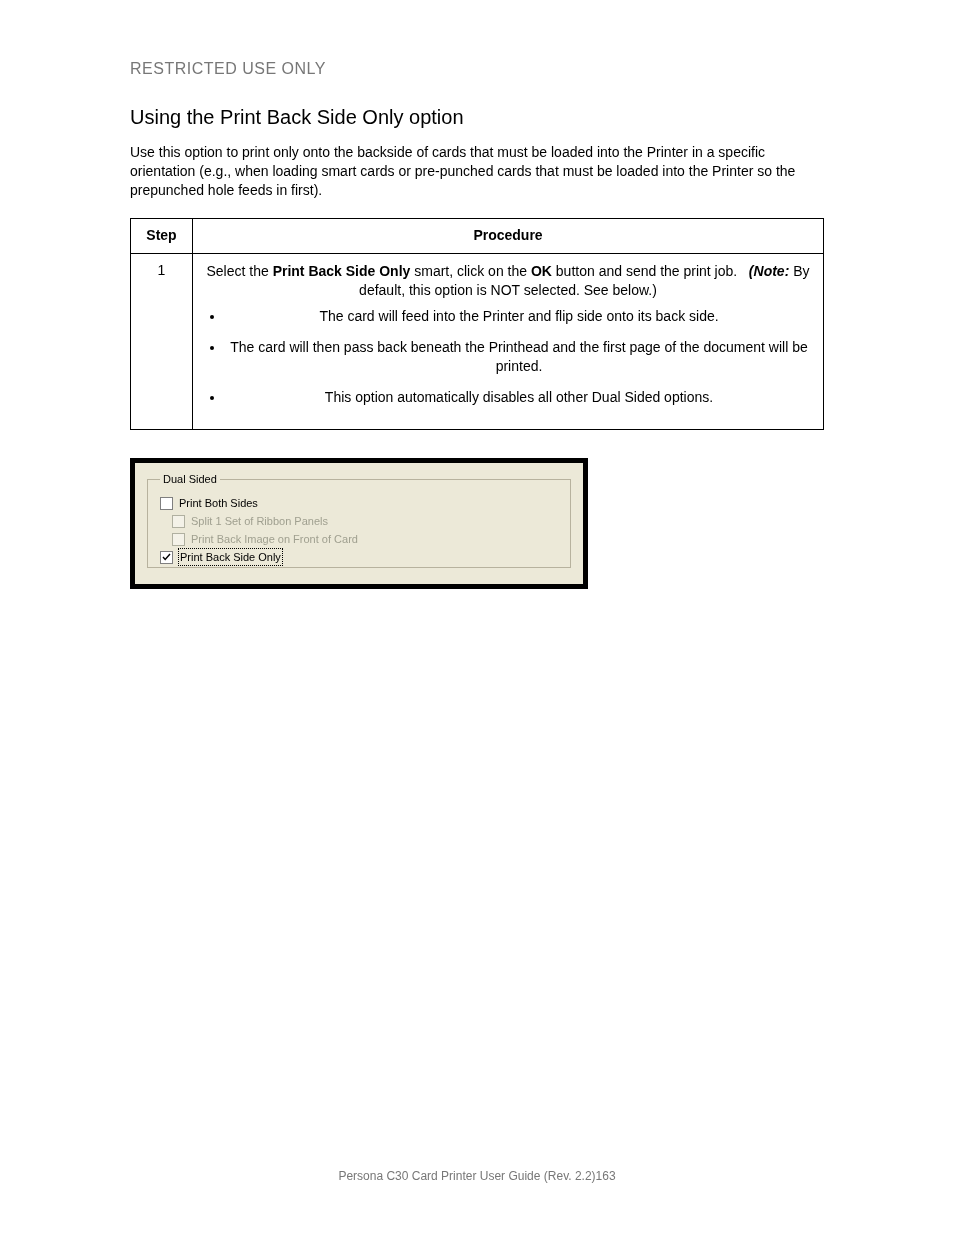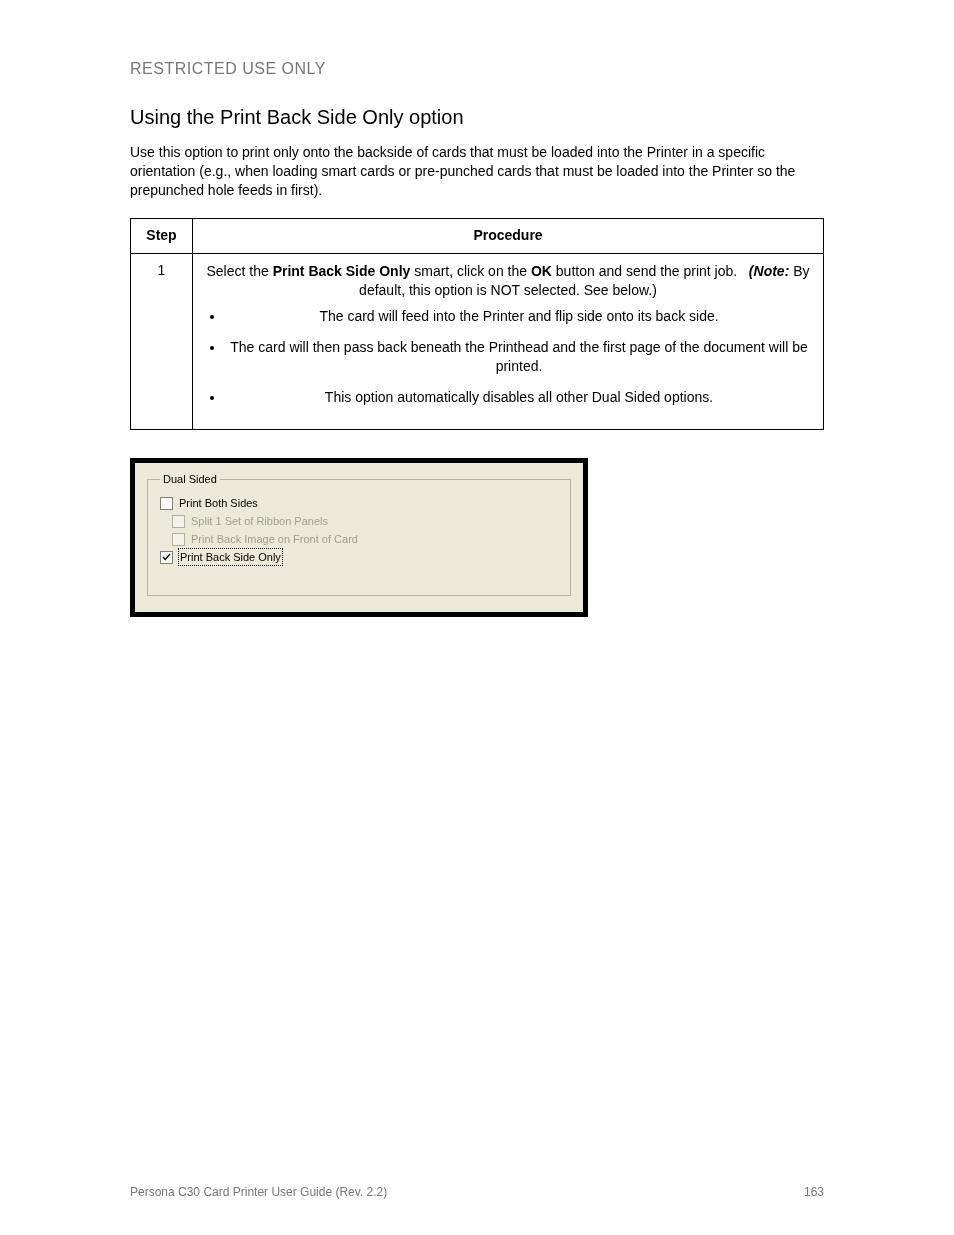--- a/index.html
+++ b/index.html
@@ -66,21 +66,21 @@
   .dialog-surface {
     background: #ece9d8;
     padding: 10px 12px 16px 12px;
     font-family: Tahoma, Arial, sans-serif;
     font-size: 11px;
     color: #000;
   }
   fieldset.ds {
     border: 1px solid #b7b29e;
     margin: 0;
-    padding: 8px 12px 28px 12px;
+    padding: 8px 12px 0 12px;
   }
   fieldset.ds legend {
     padding: 0 3px;
     font-size: 11px;
     color: #000;
   }
   .cb-row {
     display: flex;
     align-items: center;
     gap: 6px;
@@ -108,25 +108,25 @@
   .focus-rect {
     outline: 1px dotted #000;
     outline-offset: 0px;
     padding: 0 1px;
   }
 
   .footer {
     position: absolute;
     left: 130px;
     right: 130px;
-    bottom: 36px;
+    bottom: 52px;
     font-size: 12px;
     color: #777;
     display: flex;
-    justify-content: space-between;
+    justify-content: center;
     margin-top: 28px;
   }
 </style>
 </head>
 <body>
 
 <div class="page">
 
   <div class="restricted">RESTRICTED USE ONLY</div>
 

